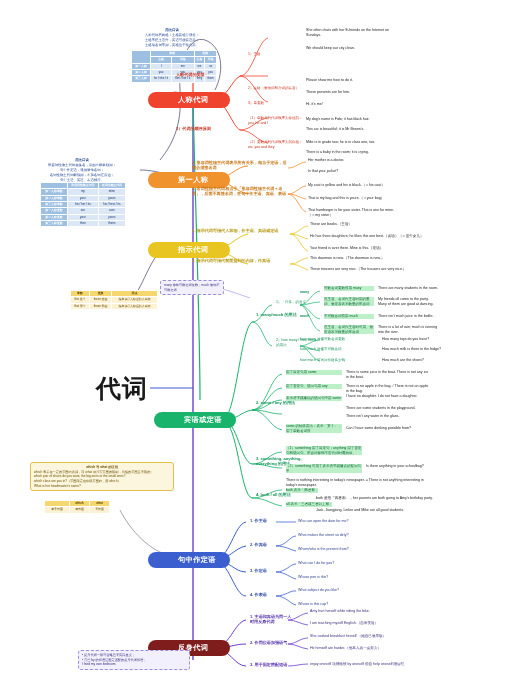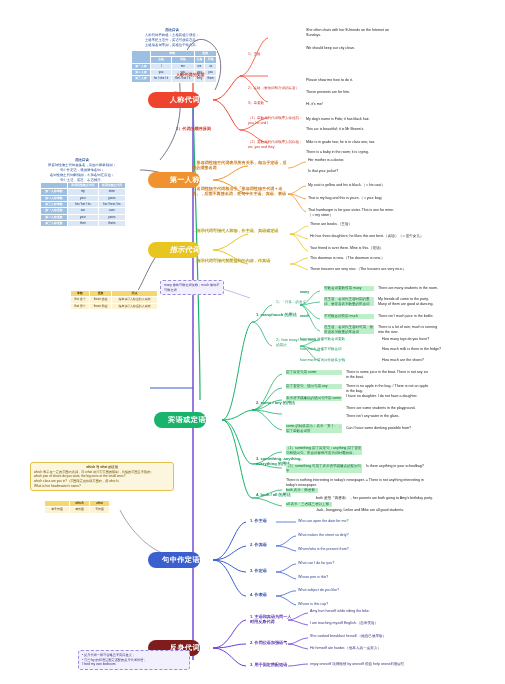--- a/index.html
+++ b/index.html
@@ -7,22 +7,22 @@
        font-family:"Liberation Sans","DejaVu Sans",sans-serif;}
   #canvas{position:absolute;inset:0;width:505px;height:684px;}
   svg.wires{position:absolute;left:0;top:0;width:505px;height:684px;pointer-events:none;}
 
   
   .root{position:absolute;left:96px;top:372px;font-size:25px;font-weight:700;color:#1a1a1a;
         letter-spacing:1px;white-space:nowrap;}
 
   
   .pill{position:absolute;border-radius:11px;color:#ffffff;font-weight:700;
-        font-size:7.2px;text-align:right;line-height:16px;height:16px;width:52px;
-        letter-spacing:.4px;white-space:nowrap;}
+        font-size:7.2px;text-align:left;line-height:16px;height:16px;width:52px;
+        letter-spacing:.4px;white-space:nowrap;padding-left:30px;}
 
   
   .lv2{position:absolute;font-size:4.1px;font-weight:700;white-space:nowrap;line-height:1.25;}
   .lv3{position:absolute;font-size:3.5px;white-space:nowrap;line-height:1.3;}
   .lv3.wrap{white-space:normal;}
   .en{position:absolute;font-size:3.6px;white-space:nowrap;line-height:1.3;}
   .en.wrap{white-space:normal;}
 
   
   .note{position:absolute;font-size:3.4px;line-height:1.45;text-align:center;}
@@ -131,24 +131,25 @@
     <path d="M213 648 C 230 648, 234 644, 246 644" stroke="#6b3fd4" stroke-width="1" fill="none"></path>
     <path d="M213 648 C 230 648, 234 666, 246 666" stroke="#6b3fd4" stroke-width="1" fill="none"></path>
     <path d="M288 620 C 296 620, 300 614, 308 613" stroke="#6b3fd4" stroke-width=".8" fill="none"></path>
     <path d="M288 620 C 296 620, 300 624, 308 625" stroke="#6b3fd4" stroke-width=".8" fill="none"></path>
     <path d="M288 644 C 296 644, 300 638, 308 638" stroke="#6b3fd4" stroke-width=".8" fill="none"></path>
     <path d="M288 644 C 296 644, 300 648, 308 649" stroke="#6b3fd4" stroke-width=".8" fill="none"></path>
     <path d="M288 666 C 296 666, 300 664, 308 664" stroke="#6b3fd4" stroke-width=".8" fill="none"></path>
     <path d="M172 646 C 160 650, 150 656, 142 660" stroke="#3f3f63" stroke-width=".6" fill="none"></path>
   </svg>
 
+  <div class="root">代词</div>
 
   <div class="pill" style="left:148px;top:92px;background:#f0432e;">人称代词</div>
   <div class="pill" style="left:148px;top:172px;background:#f0922e;">第一人称</div>
-  <div class="pill" style="left:148px;top:242px;background:#e8c520;font-style:italic;">指示代词</div>
+  <div class="pill" style="left:148px;top:242px;background:#e8c520;">指示代词</div>
   <div class="pill" style="left:154px;top:412px;background:#19b36b;">宾语或定语</div>
   <div class="pill" style="left:148px;top:552px;background:#3c5fd0;">句中作定语</div>
   <div class="pill" style="left:148px;top:640px;background:#7f1d1d;">反身代词</div>
 
   <div class="note" style="left:126px;top:28px;width:92px;color:#1a3f8f;">
     <span class="hd">用法口诀</span>
     <span>人称代词有两格：主格宾格分清楚；</span><br>
     <span>主格常把主语作，宾语可放宾语后；</span><br>
     <span>主格动名词常用，宾格位于动介后。</span>
   </div>

